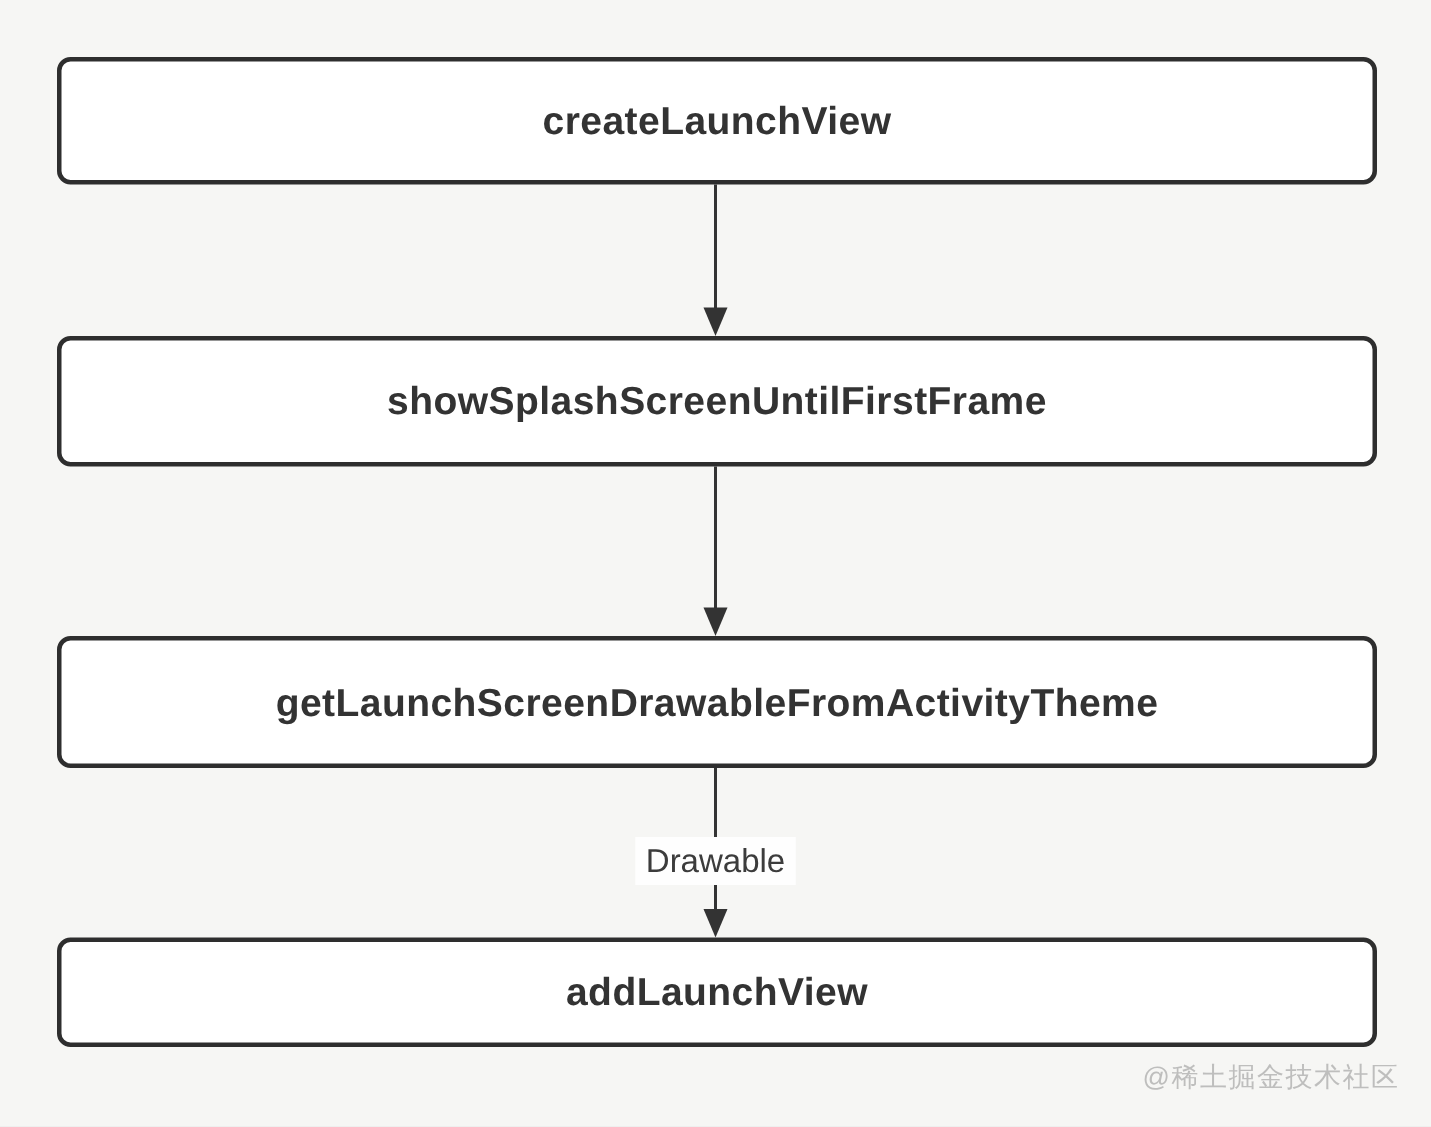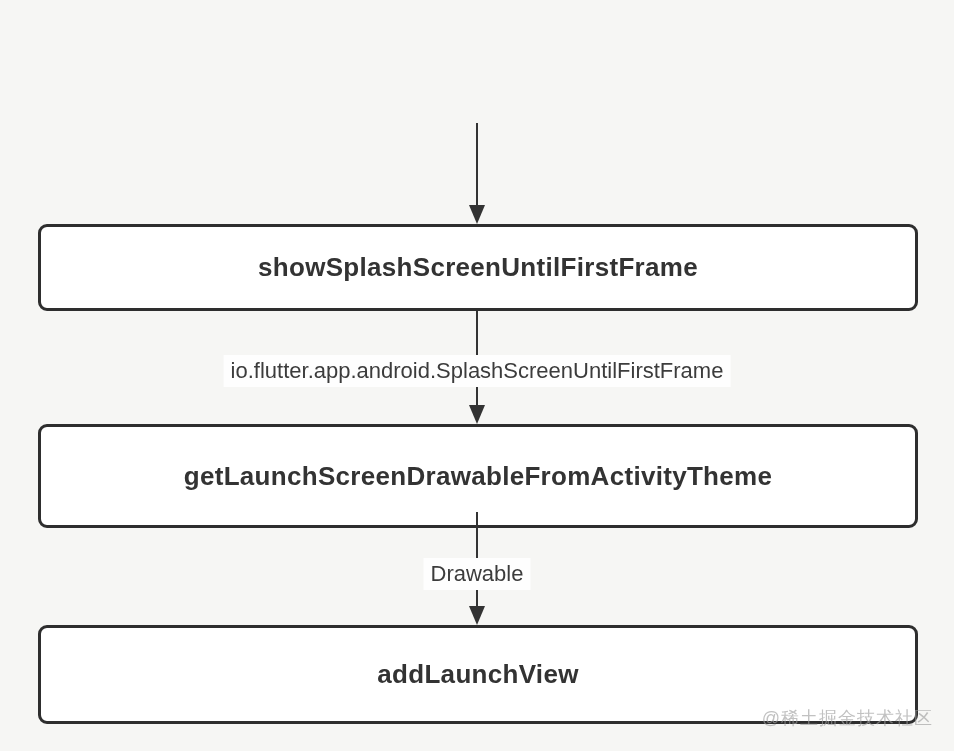--- a/index.html
+++ b/index.html
@@ -72,39 +72,41 @@
     white-space: nowrap;
     letter-spacing: 1px;
     margin-left: 24px;
   }
 </style>
 </head>
 <body>
 
 <div class="canvas">
 
+  <div class="node" style="top:38px; height:85px;">
+    <span class="node-label">createLaunchView</span>
+  </div>
 
   <div class="edge-line" style="top:123px; height:85px;"></div>
   <div class="edge-head" style="top:205px;"></div>
 
   <div class="node" style="top:224px; height:87px;">
     <span class="node-label">showSplashScreenUntilFirstFrame</span>
   </div>
 
   <div class="edge-line" style="top:311px; height:96px;"></div>
-  <div class="edge-label" style="top:355px;">io.flutter.app.android.SplashScreenUntilFirstFrame</div>
   <div class="edge-head" style="top:405px;"></div>
 
-  <div class="node" style="top:424px; height:104px;">
+  <div class="node" style="top:424px; height:88px;">
     <span class="node-label">getLaunchScreenDrawableFromActivityTheme</span>
   </div>
 
   <div class="edge-line" style="top:512px; height:96px;"></div>
   <div class="edge-label" style="top:558px;text-align:center;">Drawable</div>
   <div class="edge-head" style="top:606px;"></div>
 
-  <div class="node" style="top:625px; height:99px;">
+  <div class="node" style="top:625px; height:73px;">
     <span class="node-label">addLaunchView</span>
   </div>
 
   <div class="watermark">@稀土掘金技术社区</div>
 
 </div>
 
 </body></html>

